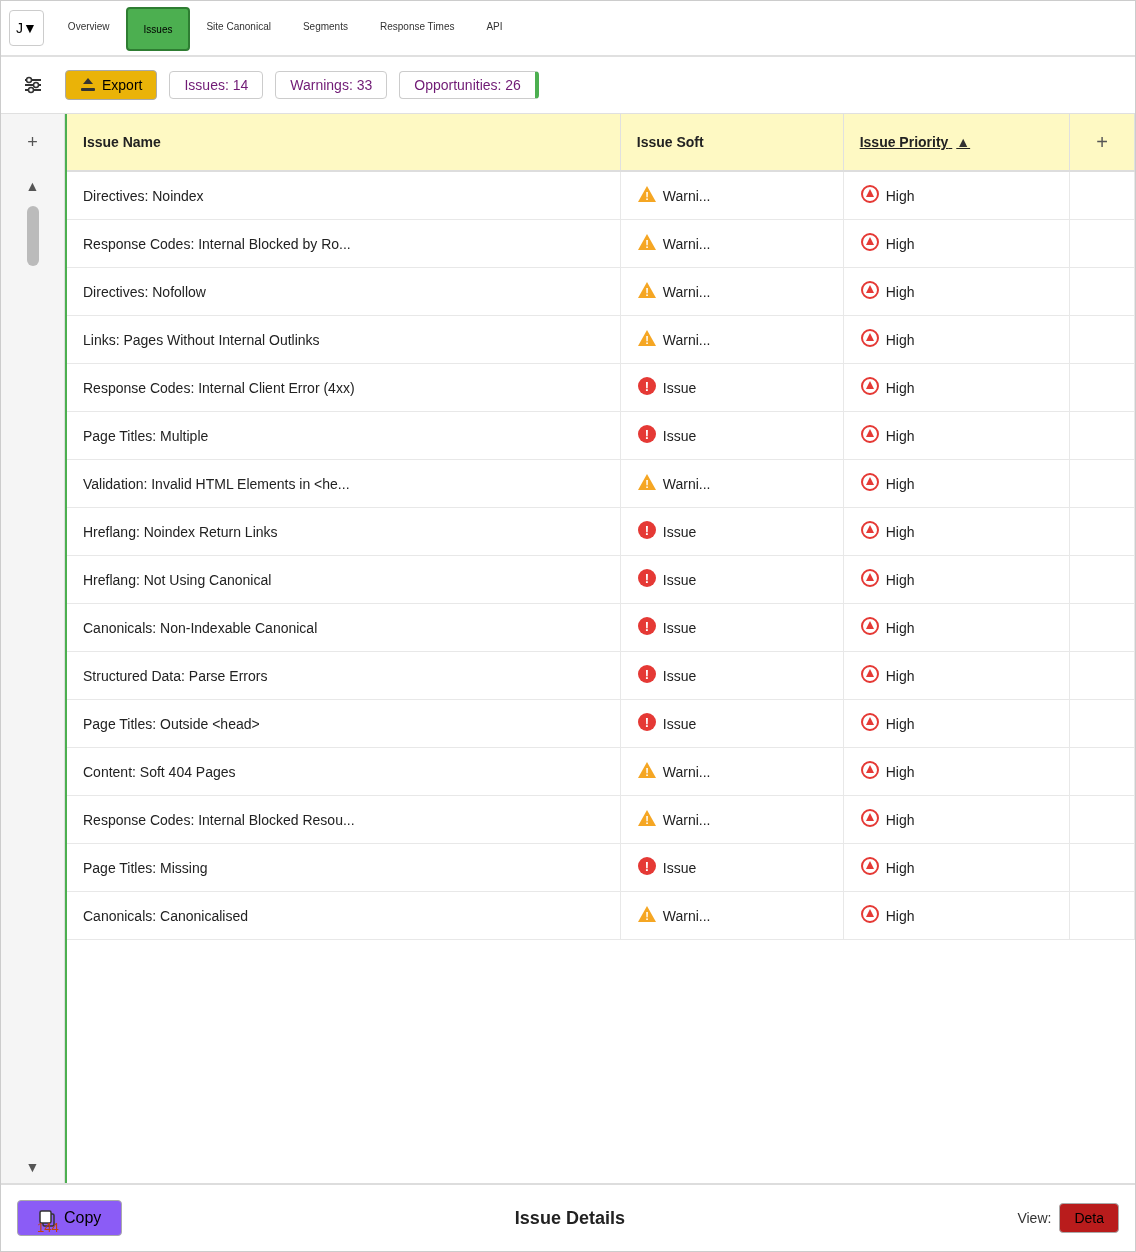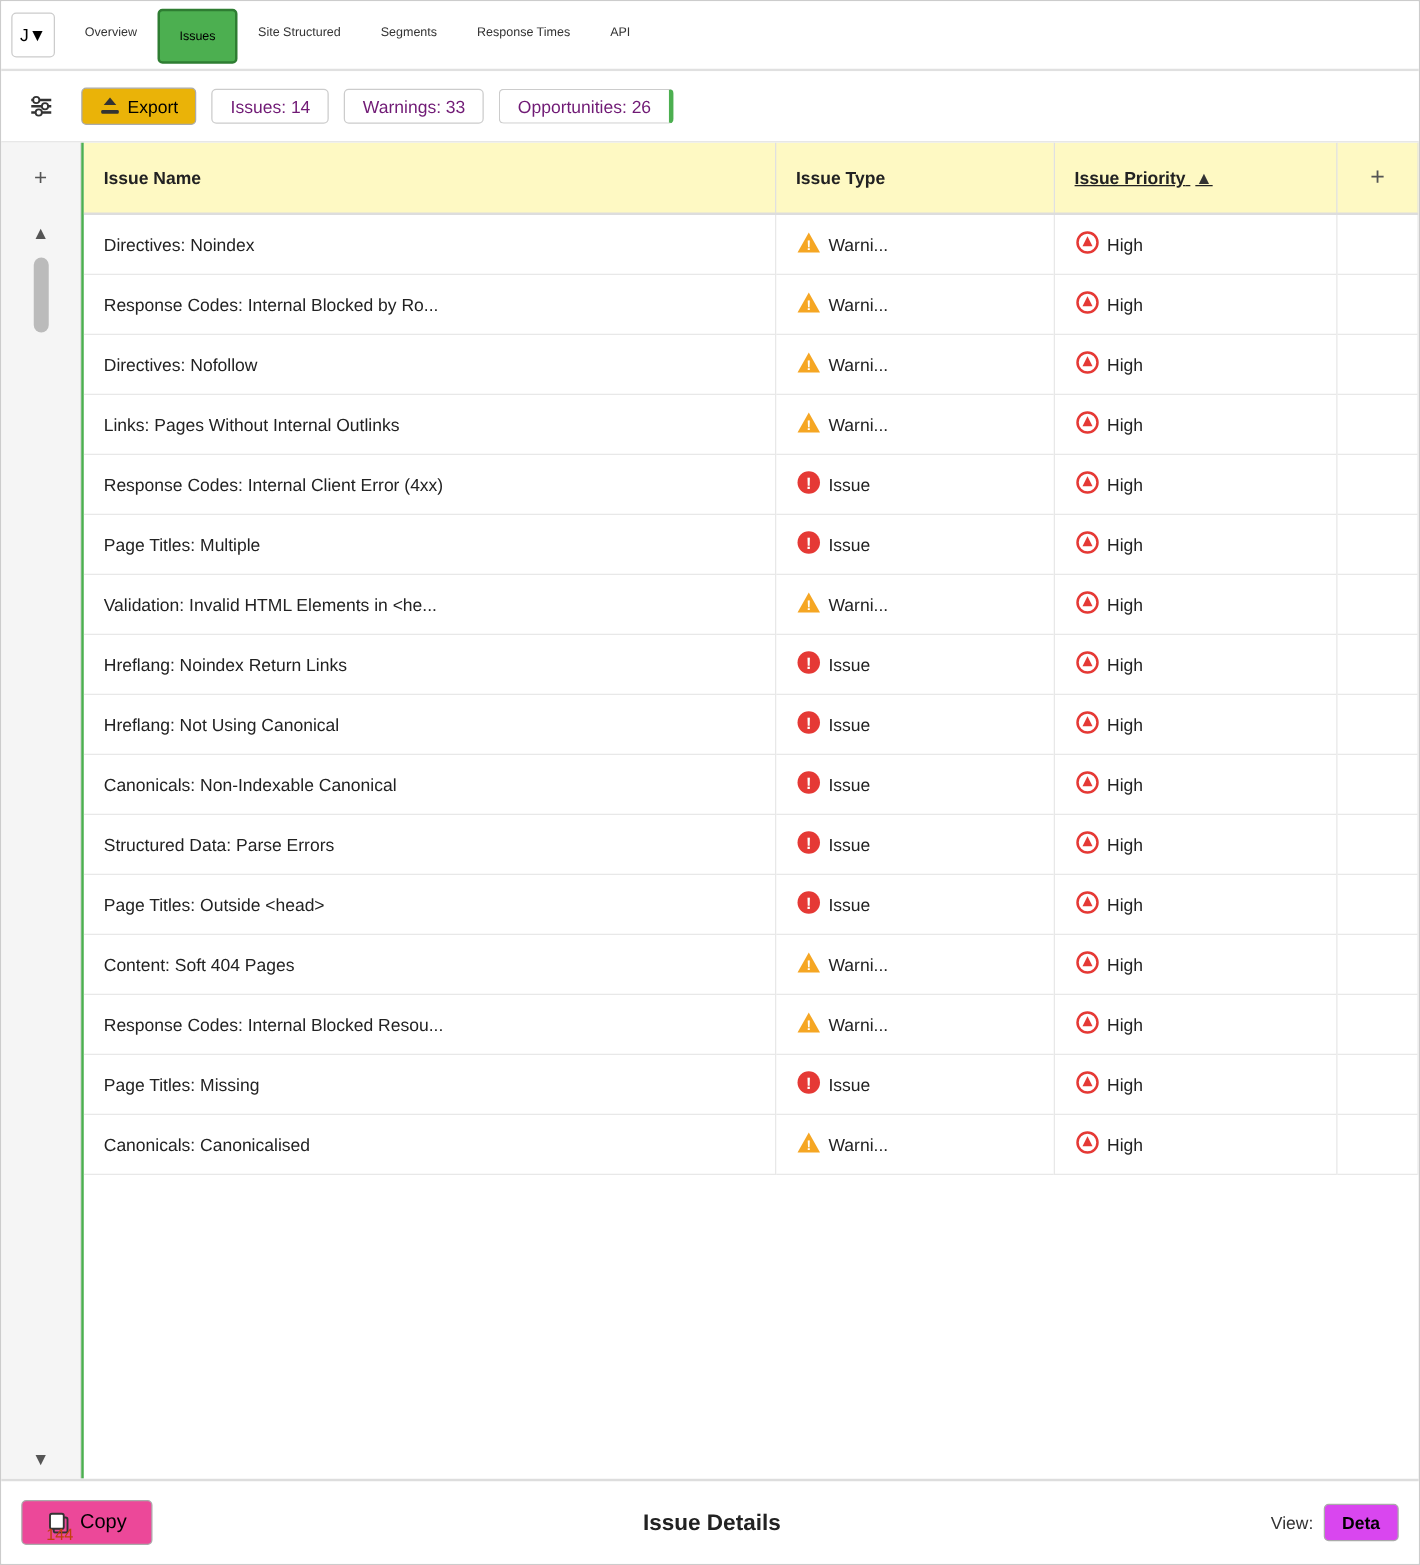--- a/index.html
+++ b/index.html
@@ -239,21 +239,21 @@
       flex-shrink: 0;
     }
 
     .btn-copy {
       display: flex;
       align-items: flex-start;
       gap: 8px;
       border: 1px solid #aaa;
       border-radius: 4px;
       padding: 8px 20px;
-      background: #ec4899;
+      background: #8b5cf6;
       cursor: pointer;
       font-size: 16px;
       font-weight: 500;
     }
 
     .issue-details-label {
       font-size: 18px;
       font-weight: 600;
       color: #222;
     }
@@ -266,24 +266,23 @@
 
     .view-label {
       font-size: 14px;
       color: #333;
     }
 
     .btn-deta {
       border: 1px solid #aaa;
       border-radius: 4px;
       padding: 6px 14px;
-      background: #d946ef;
+      background: #b91c1c;
       cursor: pointer;
       font-size: 14px;
-      font-weight: bold;
     }
 
     
     .row-counter {
       position: absolute;
       bottom: 16px;
       left: 8px;
       font-size: 13px;
       color: #c2410c;
       margin-left: 28px;
@@ -322,21 +321,21 @@
       <span>J</span>
       <span>▼</span>
     </div>
     <div class="nav-tab">
       <span>Overview</span>
     </div>
     <div class="nav-tab active" style="background:#4caf50;color:#000000;border:2px solid #2e7d32;border-radius:4px;height:44px;">
       <span>Issues</span>
     </div>
     <div class="nav-tab">
-      <span>Site Structured</span>
+      <span>Site Canonical</span>
     </div>
     <div class="nav-tab">
       <span>Segments</span>
     </div>
     <div class="nav-tab">
       <span>Response Times</span>
     </div>
     <div class="nav-tab">
       <span>API</span>
     </div>
@@ -384,21 +383,21 @@
 
     <div class="table-area">
       <div class="table-scroll-wrapper">
         <table class="issues-table">
           <thead>
             <tr>
               <th class="col-issue-name">
                 <span>Issue Name</span>
               </th>
               <th class="col-issue-type">
-                <span>Issue Type</span>
+                <span>Issue Soft</span>
               </th>
               <th class="col-issue-priority sortable">
                 <span>Issue Priority</span>
                 <span class="sort-arrow">▲</span>
               </th>
               <th style="width:40px;">
                 <button class="add-col-btn">+</button>
               </th>
             </tr>
           </thead>

